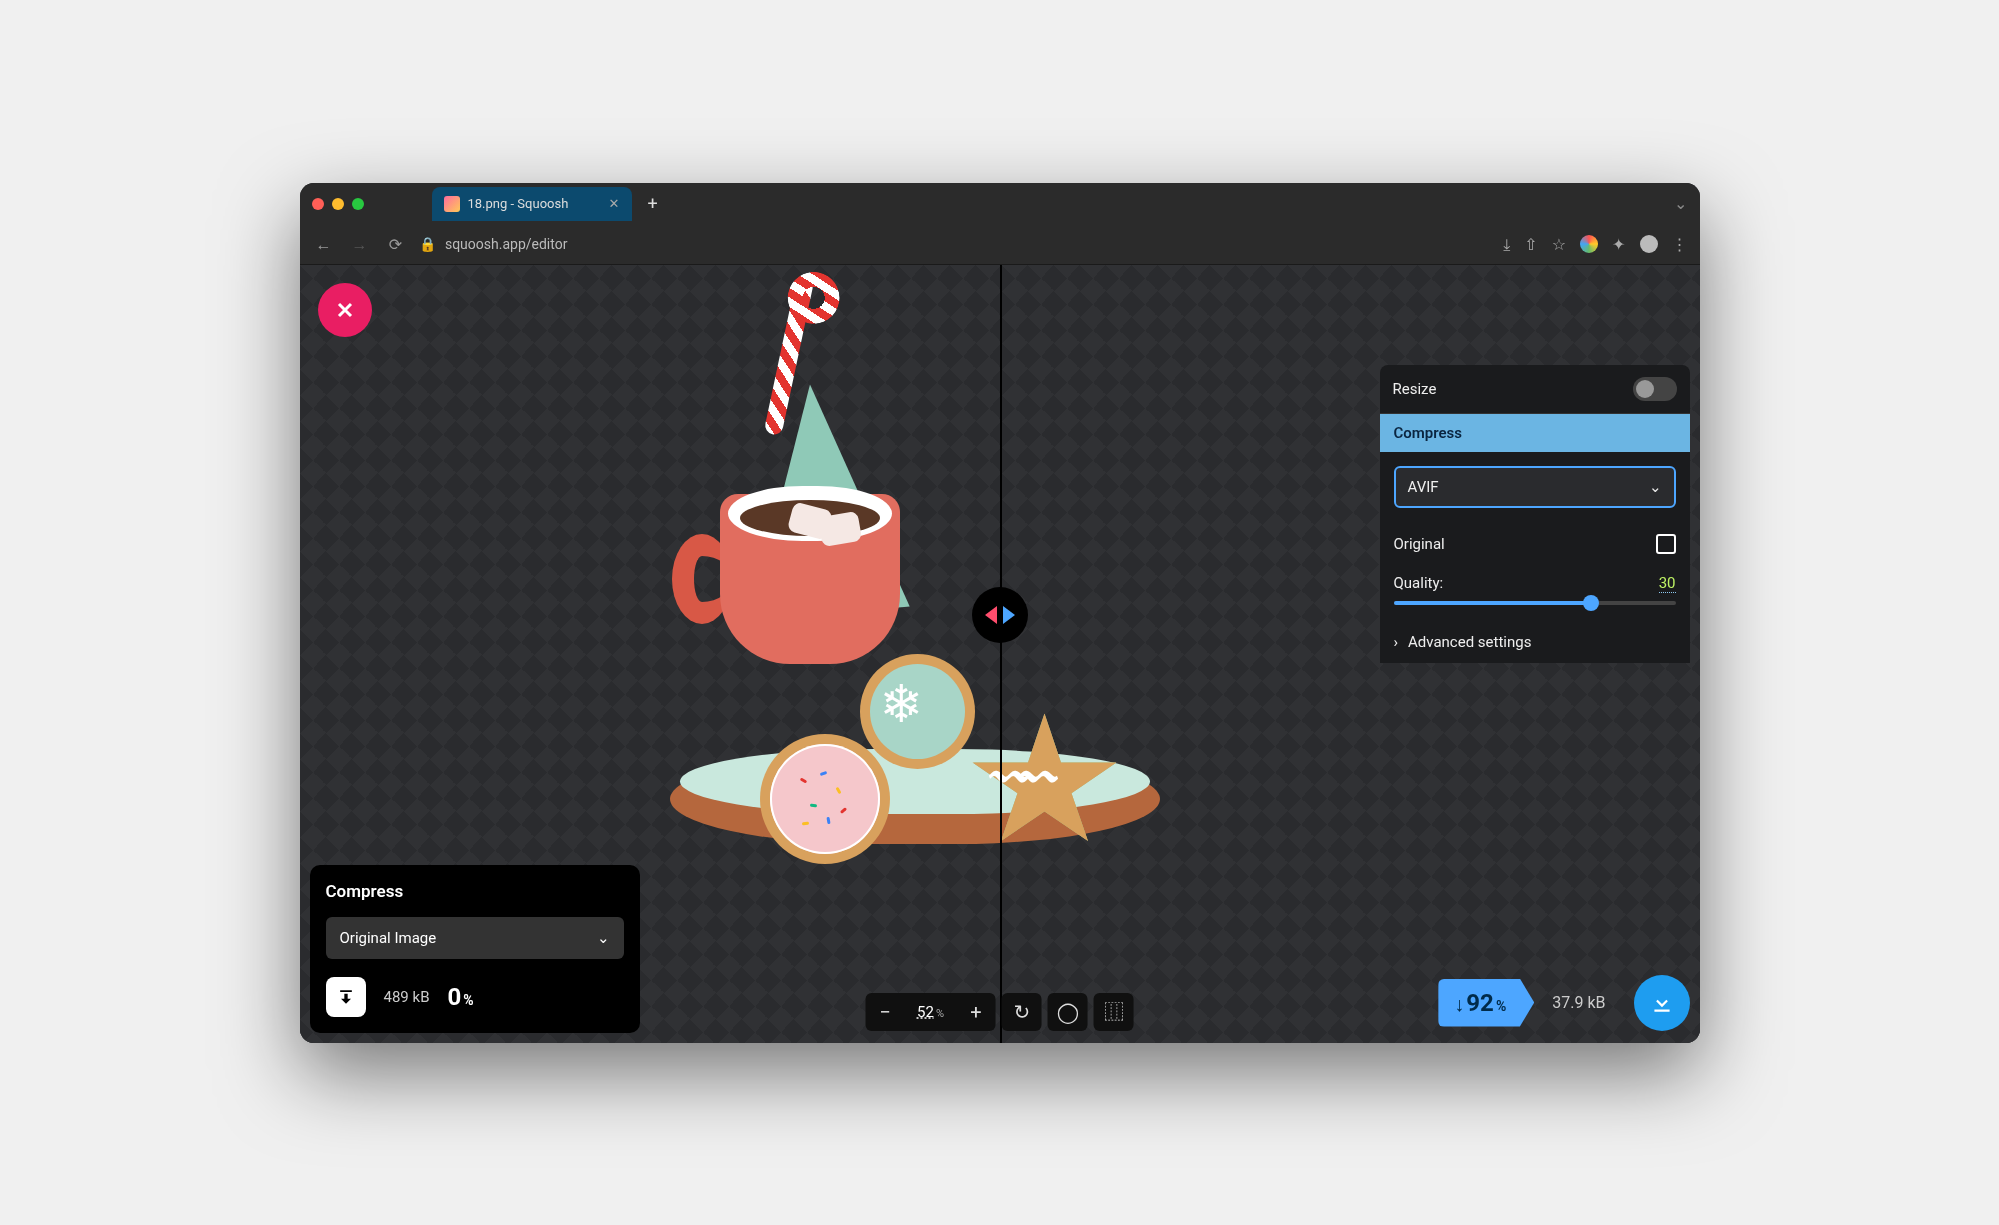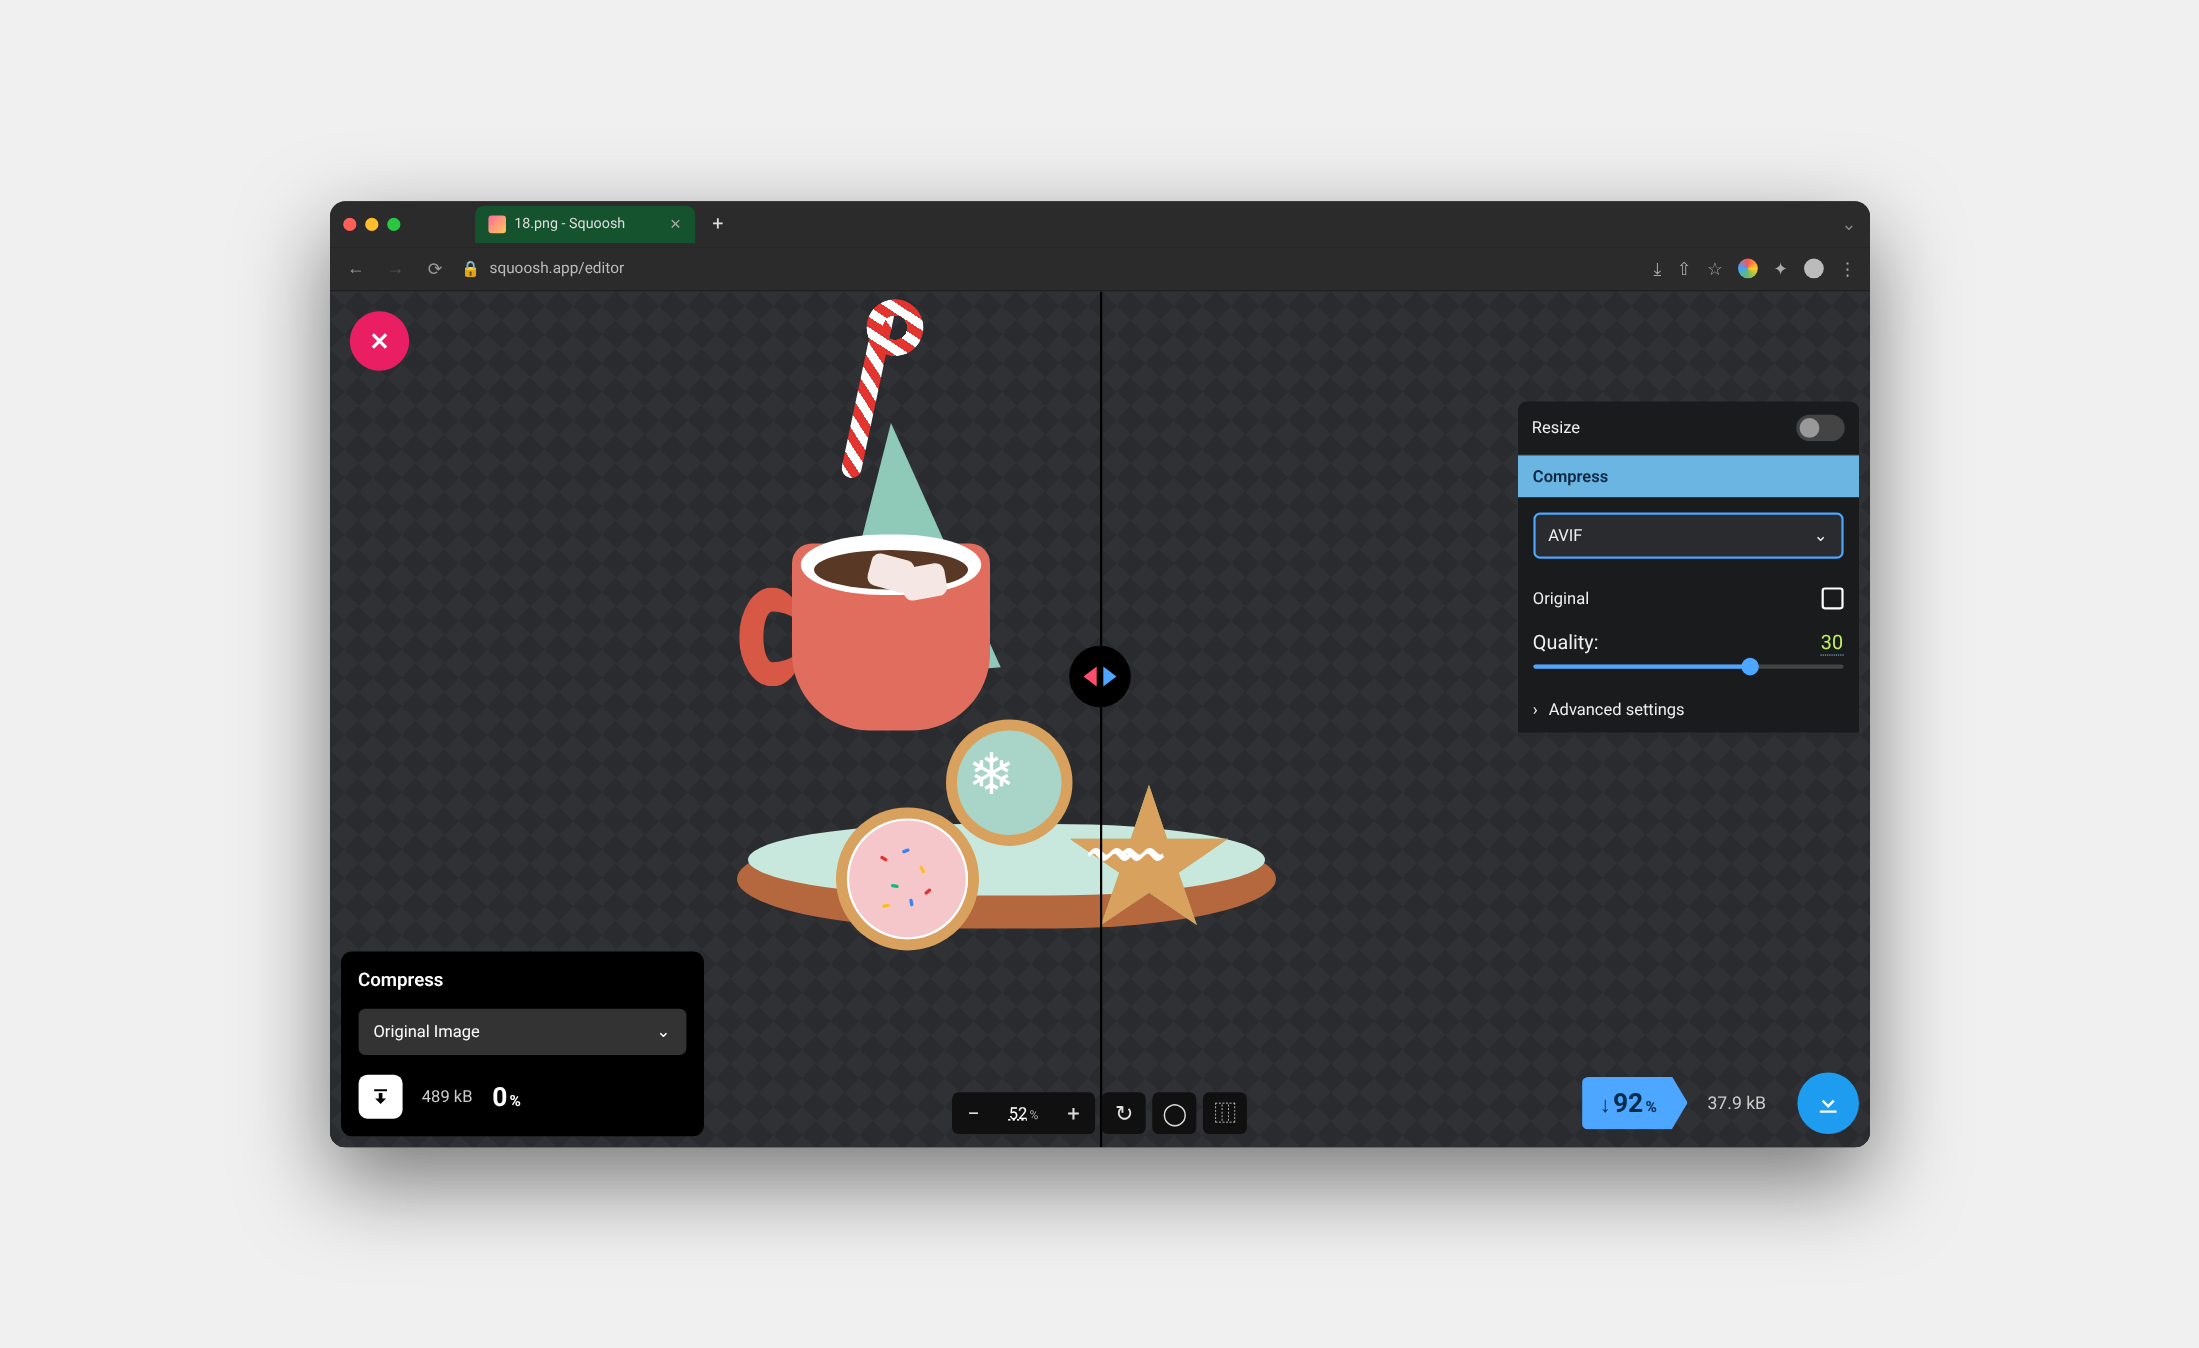--- a/index.html
+++ b/index.html
@@ -4,21 +4,21 @@
 <style>
 * { margin: 0; padding: 0; box-sizing: border-box; font-family: -apple-system, BlinkMacSystemFont, "Segoe UI", Roboto, sans-serif; }
 body { background: #f0f0f0; display: flex; align-items: center; justify-content: center; min-height: 100vh; padding: 20px; }
 .window { width: 1400px; height: 860px; background: #1f2124; border-radius: 14px; overflow: hidden; box-shadow: 0 30px 80px rgba(0,0,0,0.5); display: flex; flex-direction: column; position: relative; }
 .titlebar { height: 42px; background: #2b2b2b; display: flex; align-items: center; padding: 0 12px; gap: 8px; }
 .traffic { display: flex; gap: 8px; }
 .dot { width: 12px; height: 12px; border-radius: 50%; }
 .dot.r { background: #ff5f57; }
 .dot.y { background: #febc2e; }
 .dot.g { background: #28c840; }
-.tab { margin-left: 60px; background: #14532d; height: 34px; border-radius: 8px 8px 0 0; display: flex; align-items: center; padding: 0 12px; gap: 8px; color: #ddd; font-size: 13px; min-width: 200px; position: relative; }
+.tab { margin-left: 60px; background: #0c4a6e; height: 34px; border-radius: 8px 8px 0 0; display: flex; align-items: center; padding: 0 12px; gap: 8px; color: #ddd; font-size: 13px; min-width: 200px; position: relative; }
 .tab .favicon { width: 16px; height: 16px; background: linear-gradient(135deg,#ff6b9d,#feca57); border-radius: 3px; }
 .tab .x { margin-left: auto; color: #aaa; cursor: pointer; }
 .newtab { color: #ddd; font-size: 18px; margin-left: 8px; cursor: pointer; }
 .chev-down { margin-left: auto; color: #888; }
 .addressbar { height: 40px; background: #2b2b2b; display: flex; align-items: center; padding: 0 12px; gap: 12px; border-bottom: 1px solid #1a1a1a; }
 .nav-btn { color: #999; width: 24px; text-align: center; cursor: pointer; }
 .nav-btn.disabled { color: #555; }
 .url-box { flex: 1; display: flex; align-items: center; gap: 8px; color: #bbb; font-size: 14px; }
 .lock { color: #888; }
 .toolbar-icons { display: flex; gap: 14px; color: #aaa; align-items: center; }
@@ -75,21 +75,21 @@
 .panel-header { background: #6bb5e3; color: #0a2540; padding: 10px 14px; display: flex; align-items: center; justify-content: space-between; font-weight: 600; }
 .header-icons { display: flex; gap: 10px; align-items: center; }
 .panel-row { padding: 12px 13px; display: flex; justify-content: space-between; align-items: center; border-bottom: 1px solid #333; }
 .toggle { width: 44px; height: 24px; background: #444; border-radius: 12px; position: relative; cursor: pointer; }
 .toggle::after { content: ''; position: absolute; left: 3px; top: 3px; width: 18px; height: 18px; background: #999; border-radius: 50%; }
 .section-header { background: #6bb5e3; color: #0a2540; padding: 10px 14px; font-weight: 600; }
 .format-select { margin: 14px; border: 2px solid #4da6ff; border-radius: 6px; padding: 10px 12px; background: #2a2b2e; display: flex; justify-content: space-between; cursor: pointer; }
 .checkbox-row { padding: 12px 14px; display: flex; justify-content: space-between; align-items: center; }
 .cb { width: 20px; height: 20px; border: 2px solid #fff; border-radius: 3px; }
 .slider-row { padding: 8px 14px 16px; }
-.slider-label { display: flex; justify-content: space-between; margin-bottom: 8px; font-size: 18px; }
+.slider-label { display: flex; justify-content: space-between; margin-bottom: 8px; font-size: 15px; }
 .slider-val { color: #bef264; border-bottom: 1px dotted #8ec9f0; }
 .slider-track { height: 4px; background: #444; border-radius: 2px; position: relative; }
 .slider-fill { height: 100%; background: #4da6ff; border-radius: 2px; }
 .slider-thumb { position: absolute; top: -6px; width: 16px; height: 16px; background: #4da6ff; border-radius: 50%; margin-left: -8px; }
 .advanced { padding: 12px 14px; display: flex; align-items: center; gap: 10px; cursor: pointer; }
 
 
 .right-stats { position: absolute; right: 10px; bottom: 12px; display: flex; align-items: center; gap: 0; z-index: 9; }
 .reduction { background: #4da6ff; color: #002b4a; padding: 10px 16px; font-weight: 700; font-size: 24px; border-radius: 6px 0 0 6px; display: flex; align-items: baseline; clip-path: polygon(0 0, 85% 0, 100% 50%, 85% 100%, 0 100%); padding-right: 28px; }
 .reduction .arrow { font-size: 20px; margin-right: 2px; }

